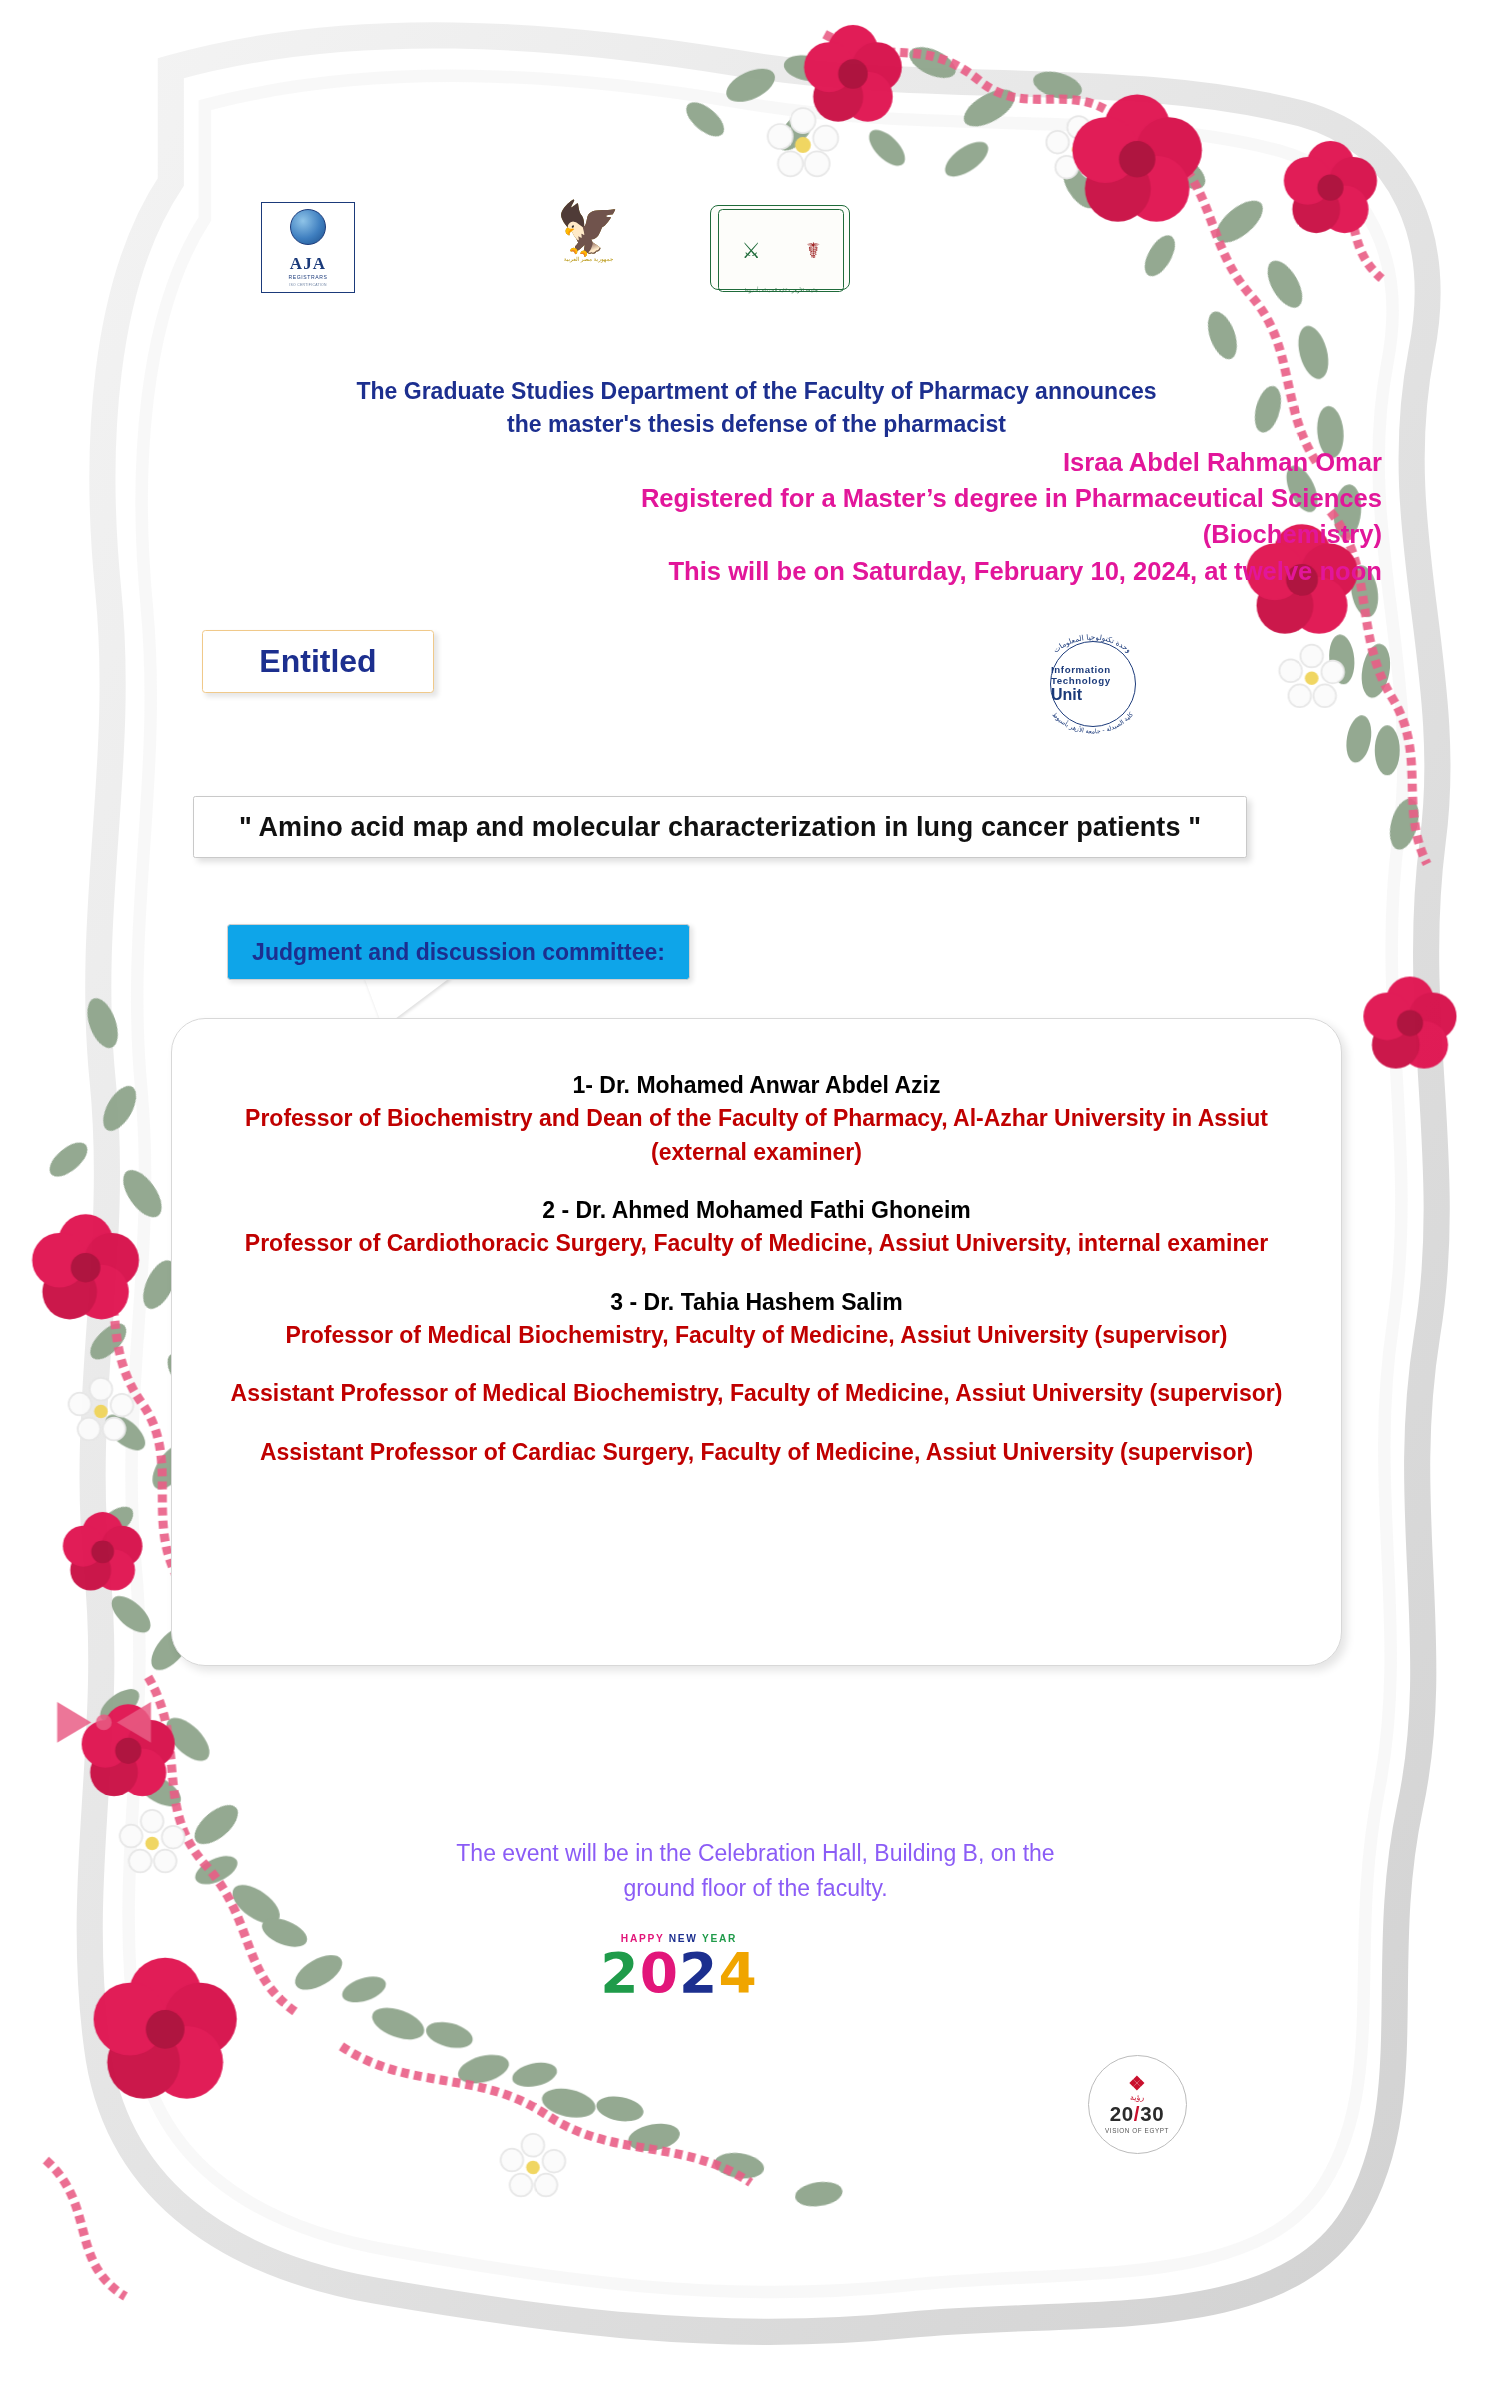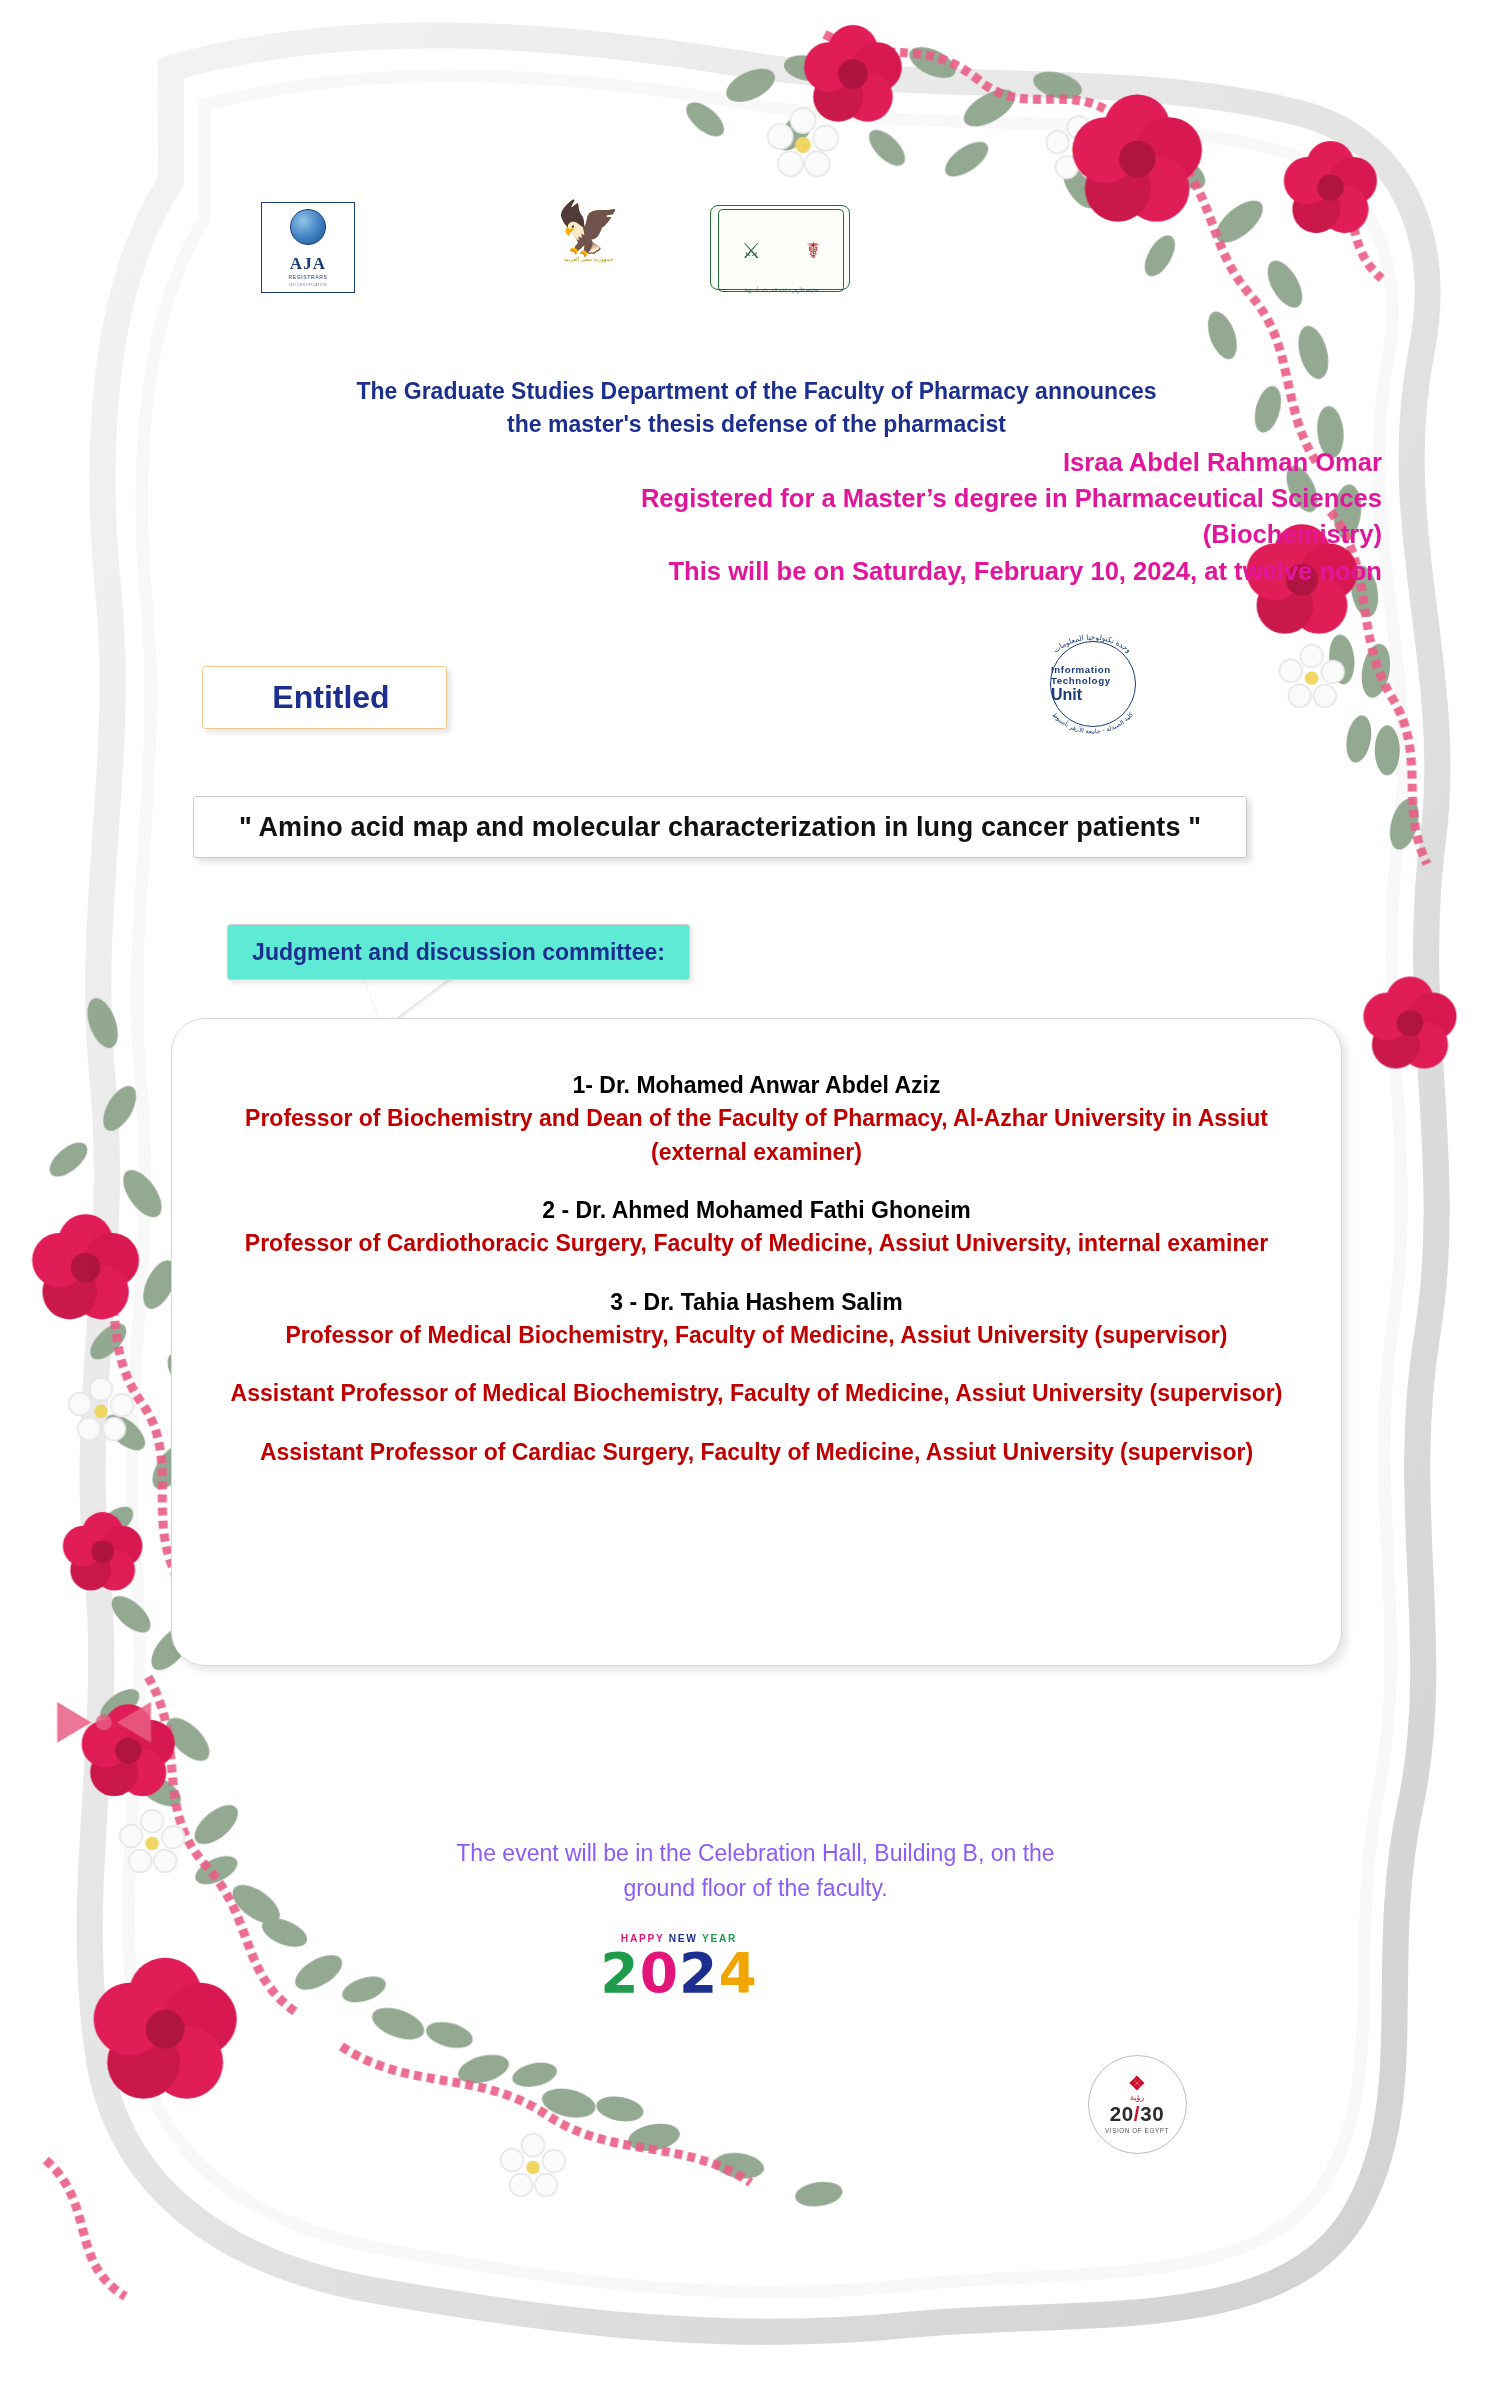--- a/index.html
+++ b/index.html
@@ -203,31 +203,30 @@
     left: 0; top: 0;
     width: 139px; height: 108px;
     font-size: 7.4px;
     color: #1b3a7a;
   }
 
   
   .entitled-box {
     position: absolute;
     left: 202px;
-    top: 666px;
+    top: 630px;
     width: 230px;
     height: 61px;
     background: #ffffff;
     border: 1.1px solid #f0c98a;
     border-radius: 3.4px;
     box-shadow: 3.4px 3.4px 5.7px rgba(0,0,0,.10);
     display: flex;
     align-items: center;
     justify-content: center;
-    padding-left: 13px;
   }
   .entitled-text {
     color: #1c2f8f;
     font-weight: bold;
     font-size: 32px;
   }
 
   
   .title-box {
     position: absolute;
@@ -251,21 +250,21 @@
     white-space: nowrap;
   }
 
   
   .callout {
     position: absolute;
     left: 227px;
     top: 924px;
     width: 461px;
     height: 54px;
-    background: #5eead4;
+    background: #0ea5e9;
     border: 1.1px solid #d0d0d0;
     border-radius: 3.4px;
     box-shadow: 2.8px 2.8px 5.1px rgba(0,0,0,.10);
     display: flex;
     align-items: center;
     justify-content: center;
   }
   .callout-text {
     color: #1c2f8f;
     font-weight: bold;

